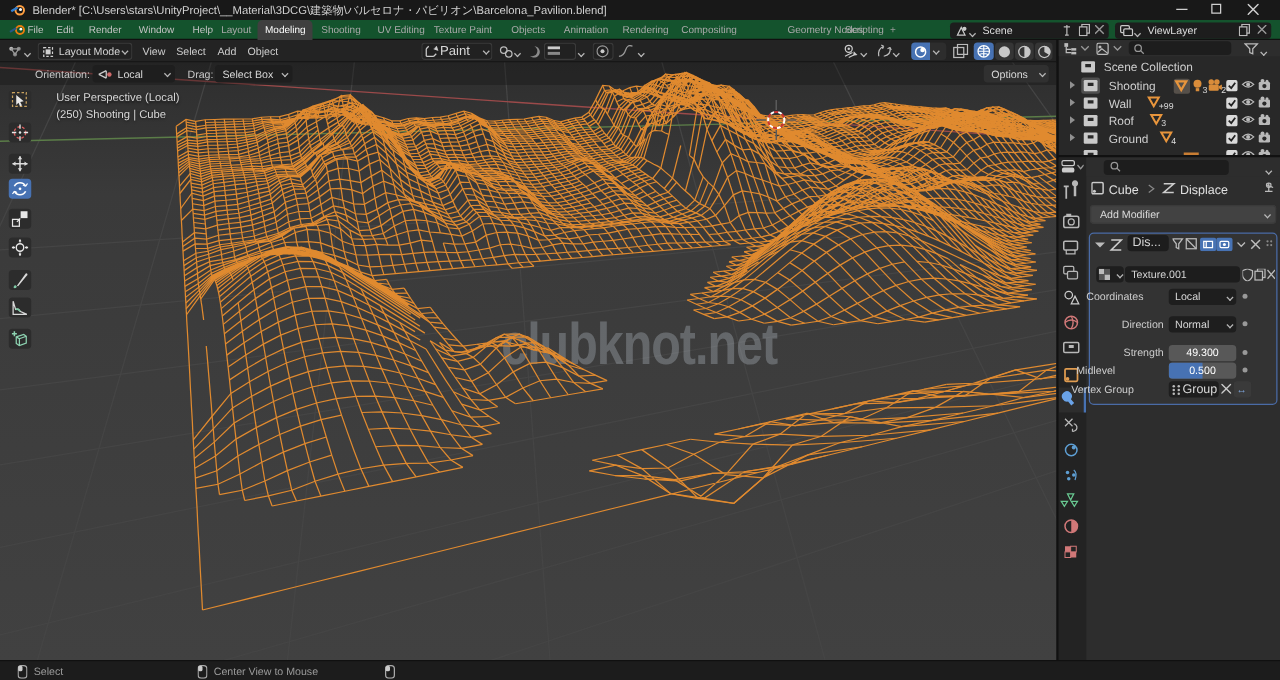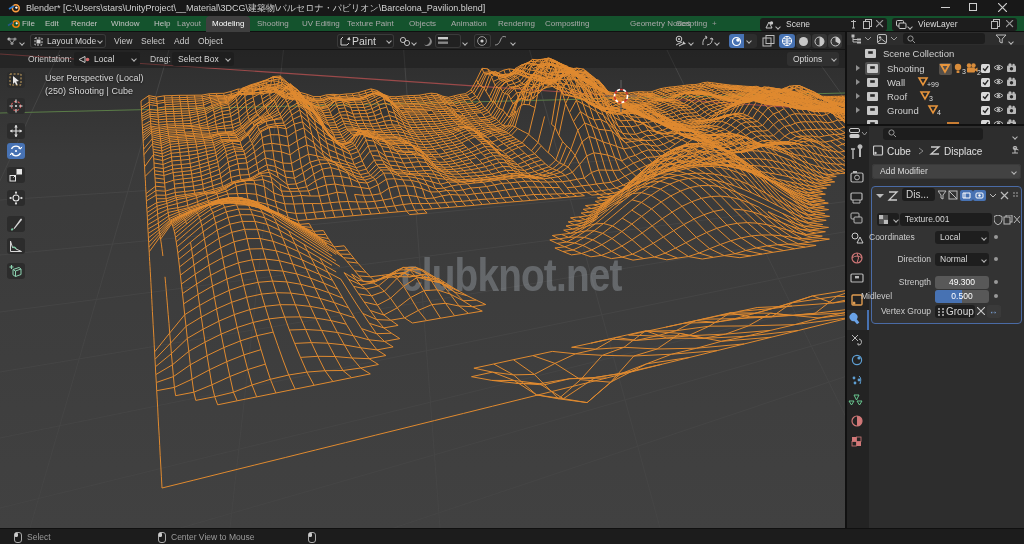--- a/index.html
+++ b/index.html
@@ -549,21 +549,21 @@
  <div class="abs" style="left:88px;top:150px;width:54px;height:13px;background:#585858;border-radius:3px">
         <span style="position:absolute;width:100%;text-align:center;line-height:13px;color:#fff">49.300</span>
       </div>
  <div class="abs" style="left:147px;top:154px;width:4px;height:4px;border-radius:2px;background:#999"></div>
  <div class="lab" style="left:14px;top:165px;width:70px;">Midlevel</div>
  <div class="abs" style="left:88px;top:164px;width:54px;height:13px;background:#585858;border-radius:3px;overflow:hidden">
         <div style="position:absolute;left:0;top:0;width:50%;height:100%;background:#4772b3"></div>
         <span style="position:absolute;width:100%;text-align:center;line-height:13px;color:#fff">0.500</span>
       </div>
  <div class="abs" style="left:147px;top:168px;width:4px;height:4px;border-radius:2px;background:#999"></div>
- <div class="lab" style="left:10px;top:180px;width:74px;text-align:right">Vertex Group</div>
+ <div class="lab" style="left:10px;top:180px;width:74px;text-align:left">Vertex Group</div>
  <div class="drop abs" style="left:88px;top:179px;width:40px;height:13px">
   <svg style="position:absolute;left:2px;top:2px" width="8" height="9">
           <circle cx="2" cy="2" r="1" fill="#bbb"></circle>
           <circle cx="6" cy="2" r="1" fill="#bbb"></circle>
           <circle cx="2" cy="5" r="1" fill="#bbb"></circle>
           <circle cx="6" cy="5" r="1" fill="#bbb"></circle>
           <circle cx="2" cy="8" r="1" fill="#bbb"></circle>
           <circle cx="6" cy="8" r="1" fill="#bbb"></circle>
         </svg>
   <span style="position:absolute;left:11px;line-height:13px;font-size:10px">Group</span>

